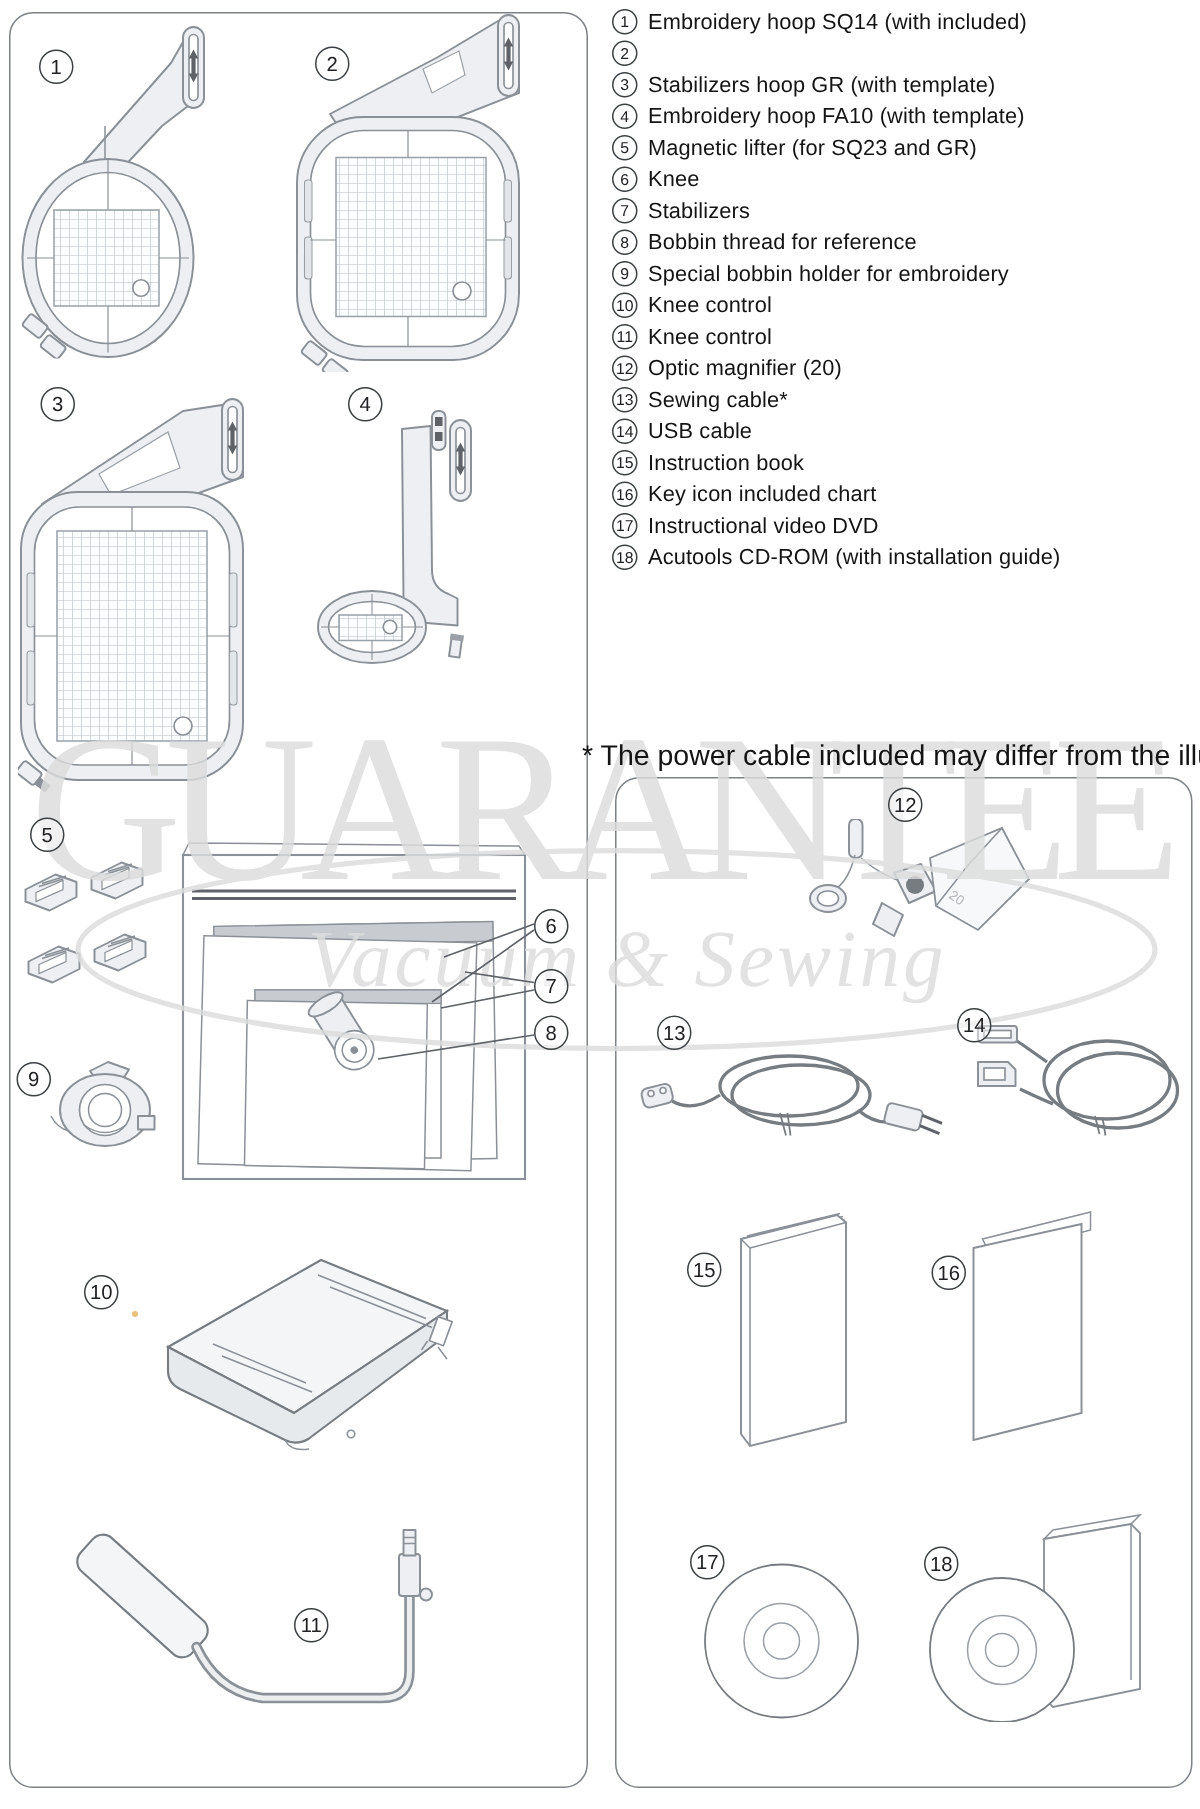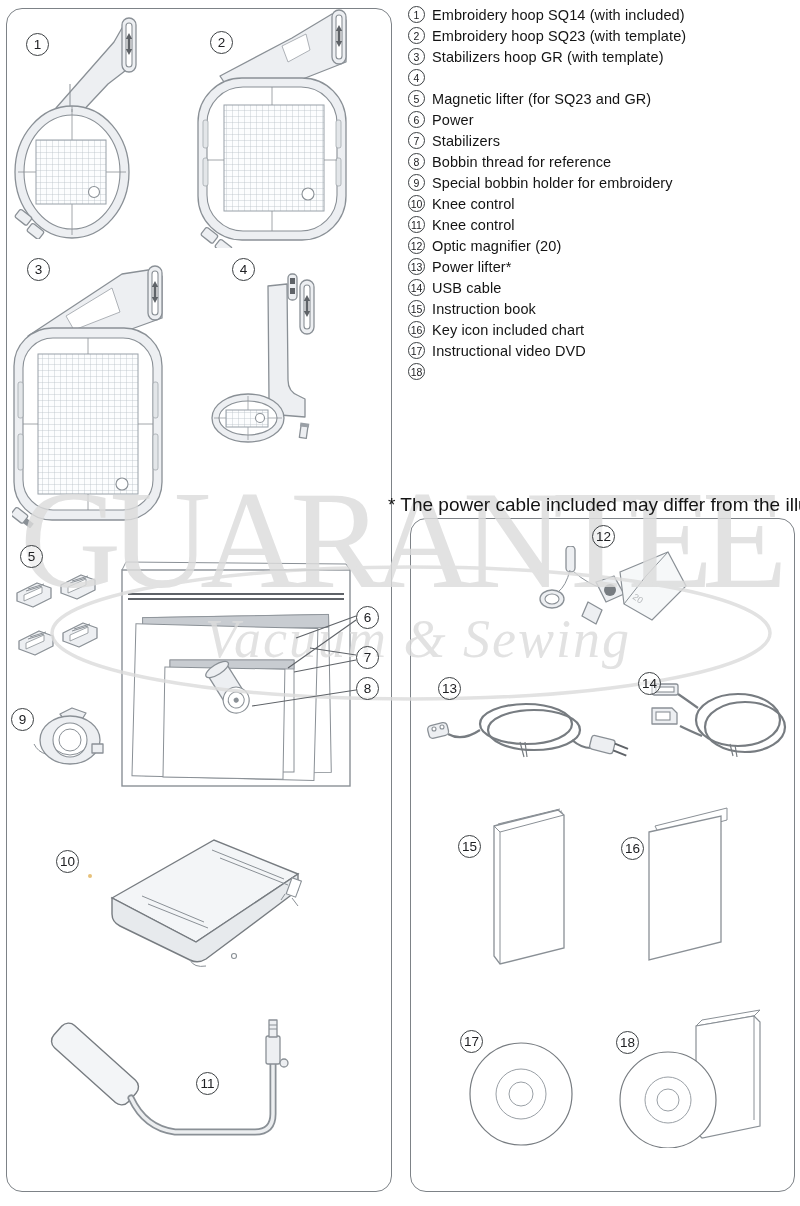--- a/index.html
+++ b/index.html
@@ -66,36 +66,36 @@
   <div id="panel-left" class="panel"></div>
   <div id="panel-right" class="panel"></div>
 
   <div id="acc-list">
       <div class="acc-row">
         <span class="cnum">1</span>
         <span class="acc-label">Embroidery hoop SQ14 (with included)</span>
       </div>
       <div class="acc-row">
         <span class="cnum">2</span>
-        <span class="acc-label">Embroidery hoop SQ23 (with template)</span>
       </div>
       <div class="acc-row">
         <span class="cnum">3</span>
         <span class="acc-label">Stabilizers hoop GR (with template)</span>
       </div>
       <div class="acc-row">
         <span class="cnum">4</span>
+        <span class="acc-label">Embroidery hoop FA10 (with template)</span>
       </div>
       <div class="acc-row">
         <span class="cnum">5</span>
         <span class="acc-label">Magnetic lifter (for SQ23 and GR)</span>
       </div>
       <div class="acc-row">
         <span class="cnum">6</span>
-        <span class="acc-label">Power</span>
+        <span class="acc-label">Knee</span>
       </div>
       <div class="acc-row">
         <span class="cnum">7</span>
         <span class="acc-label">Stabilizers</span>
       </div>
       <div class="acc-row">
         <span class="cnum">8</span>
         <span class="acc-label">Bobbin thread for reference</span>
       </div>
       <div class="acc-row">
@@ -109,40 +109,41 @@
       <div class="acc-row">
         <span class="cnum">11</span>
         <span class="acc-label">Knee control</span>
       </div>
       <div class="acc-row">
         <span class="cnum">12</span>
         <span class="acc-label">Optic magnifier (20)</span>
       </div>
       <div class="acc-row">
         <span class="cnum">13</span>
-        <span class="acc-label">Power lifter*</span>
+        <span class="acc-label">Sewing cable*</span>
       </div>
       <div class="acc-row">
         <span class="cnum">14</span>
         <span class="acc-label">USB cable</span>
       </div>
       <div class="acc-row">
         <span class="cnum">15</span>
         <span class="acc-label">Instruction book</span>
       </div>
       <div class="acc-row">
         <span class="cnum">16</span>
         <span class="acc-label">Key icon included chart</span>
       </div>
       <div class="acc-row">
         <span class="cnum">17</span>
         <span class="acc-label">Instructional video DVD</span>
       </div>
       <div class="acc-row">
         <span class="cnum">18</span>
+        <span class="acc-label">Acutools CD-ROM (with installation guide)</span>
       </div>
     </div>
 
   <div id="note">* The power cable included may differ from the illustration.</div>
 
   <svg class="fig" style="left:10px;top:14px" width="130" height="225" viewBox="0 0 130 225">
     <polygon class="fl" points="46,94 104,28 112,14 124,12 124,50 98,70 68,102"></polygon>
     <path class="ln" d="M60 70 V100"></path>
     <use href="#brk" x="112" y="4"></use>
     <ellipse class="fl" cx="62" cy="158" rx="57" ry="66"></ellipse>

